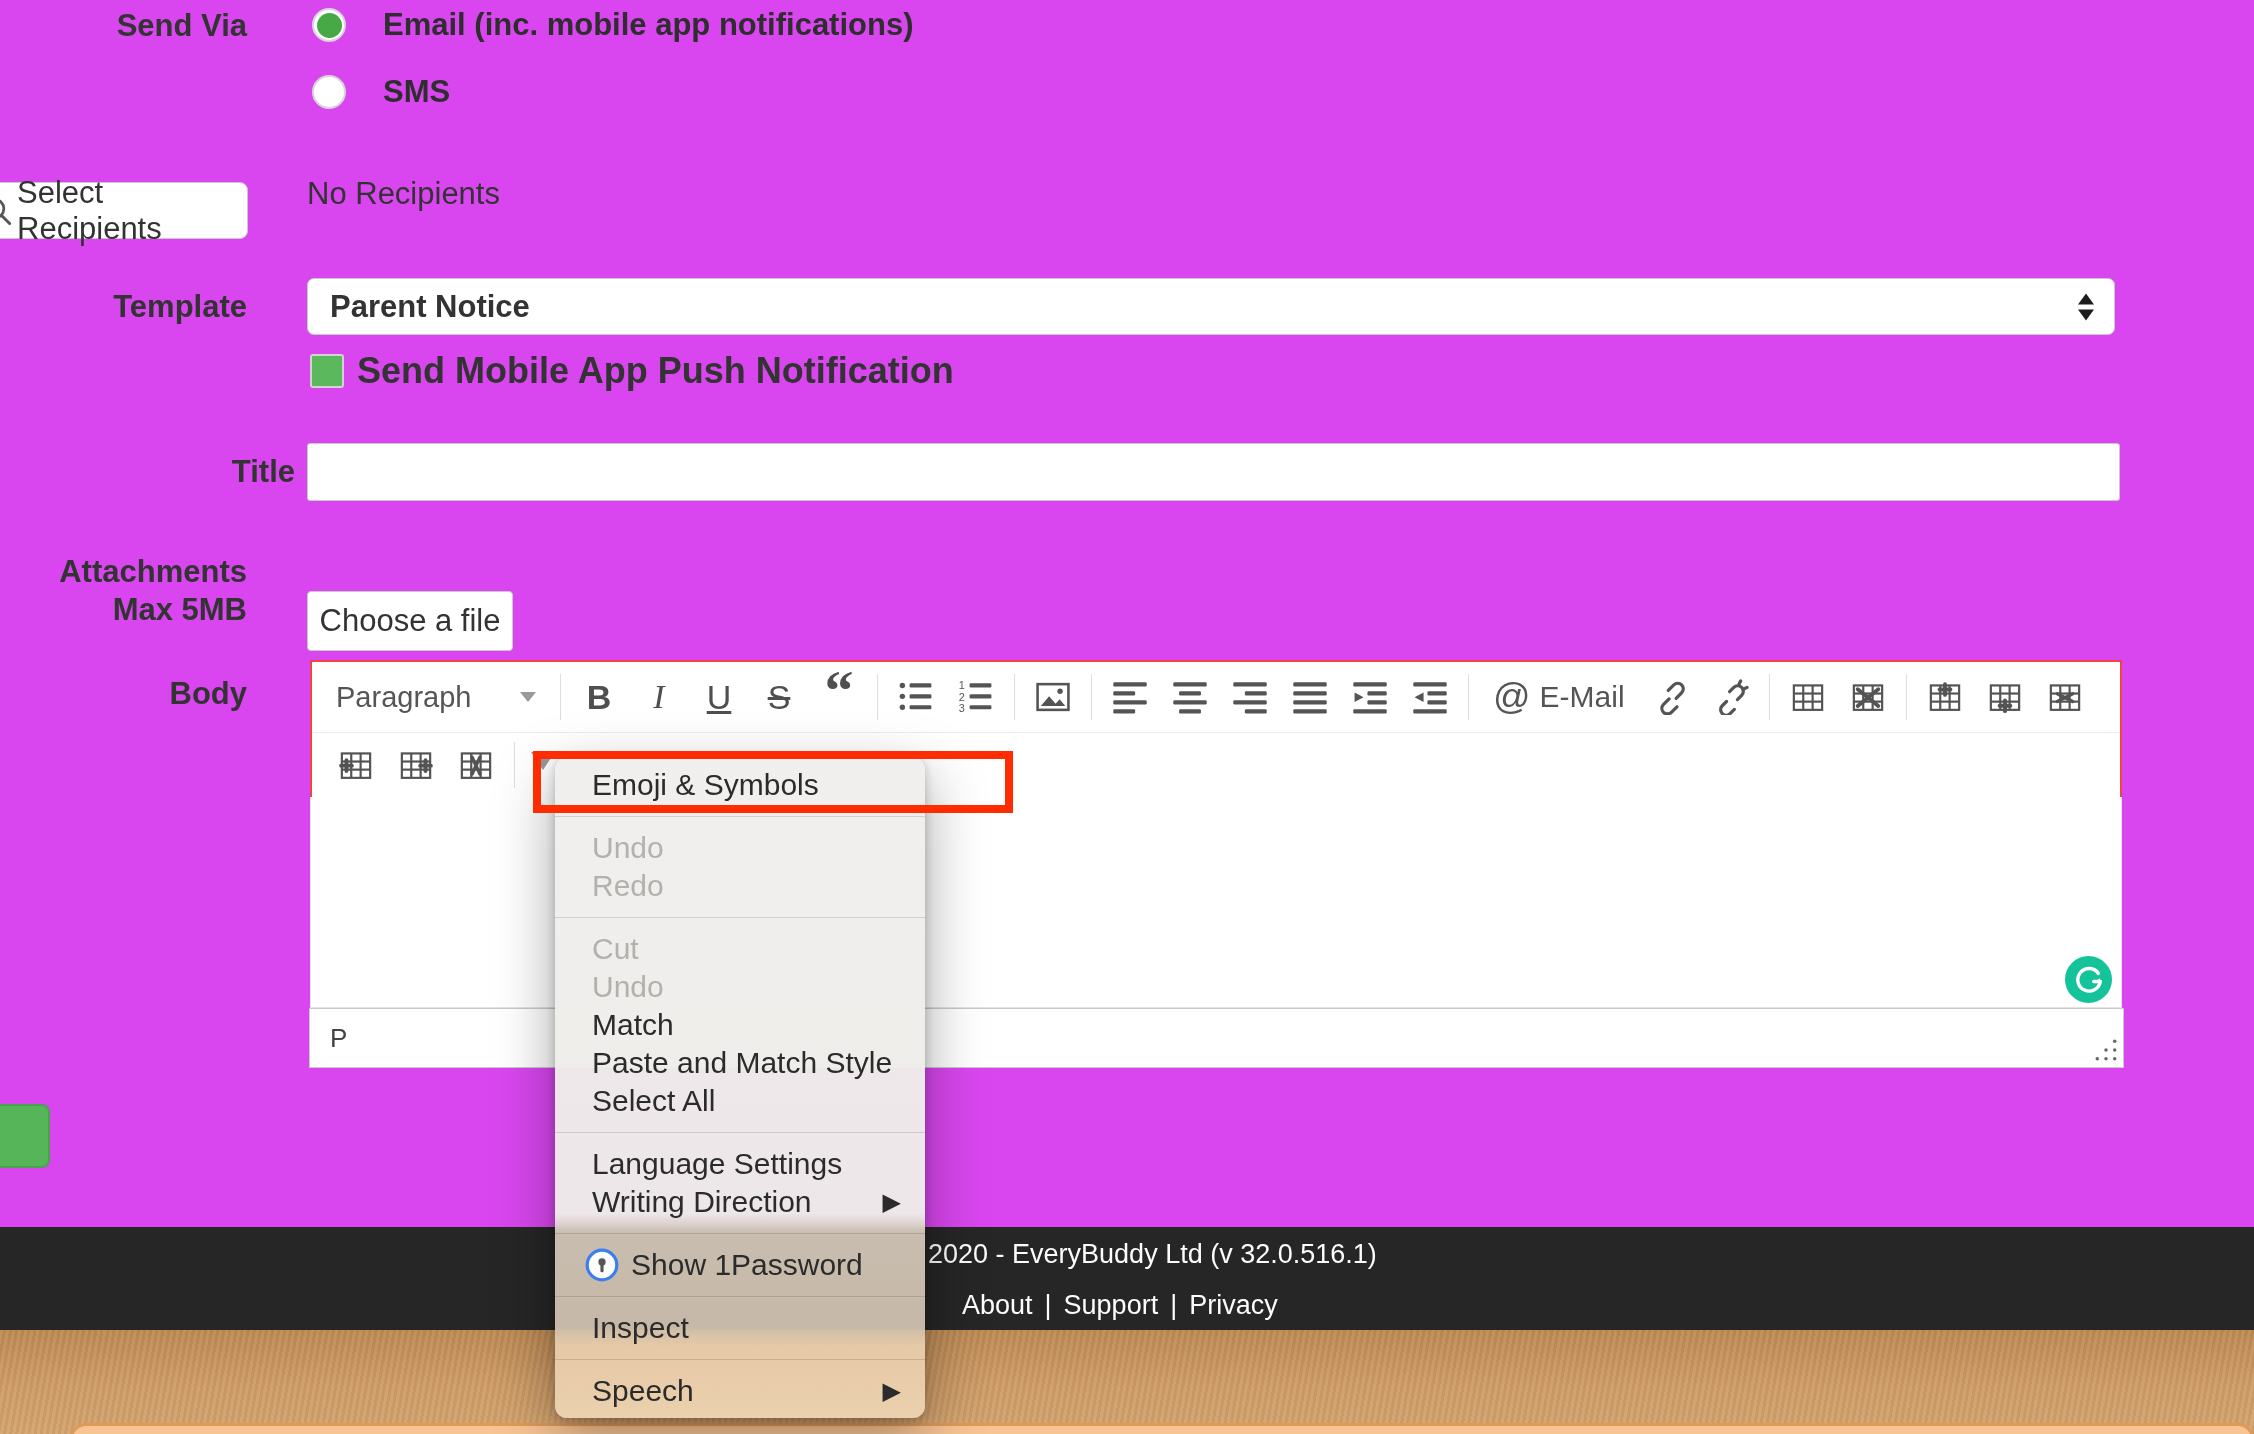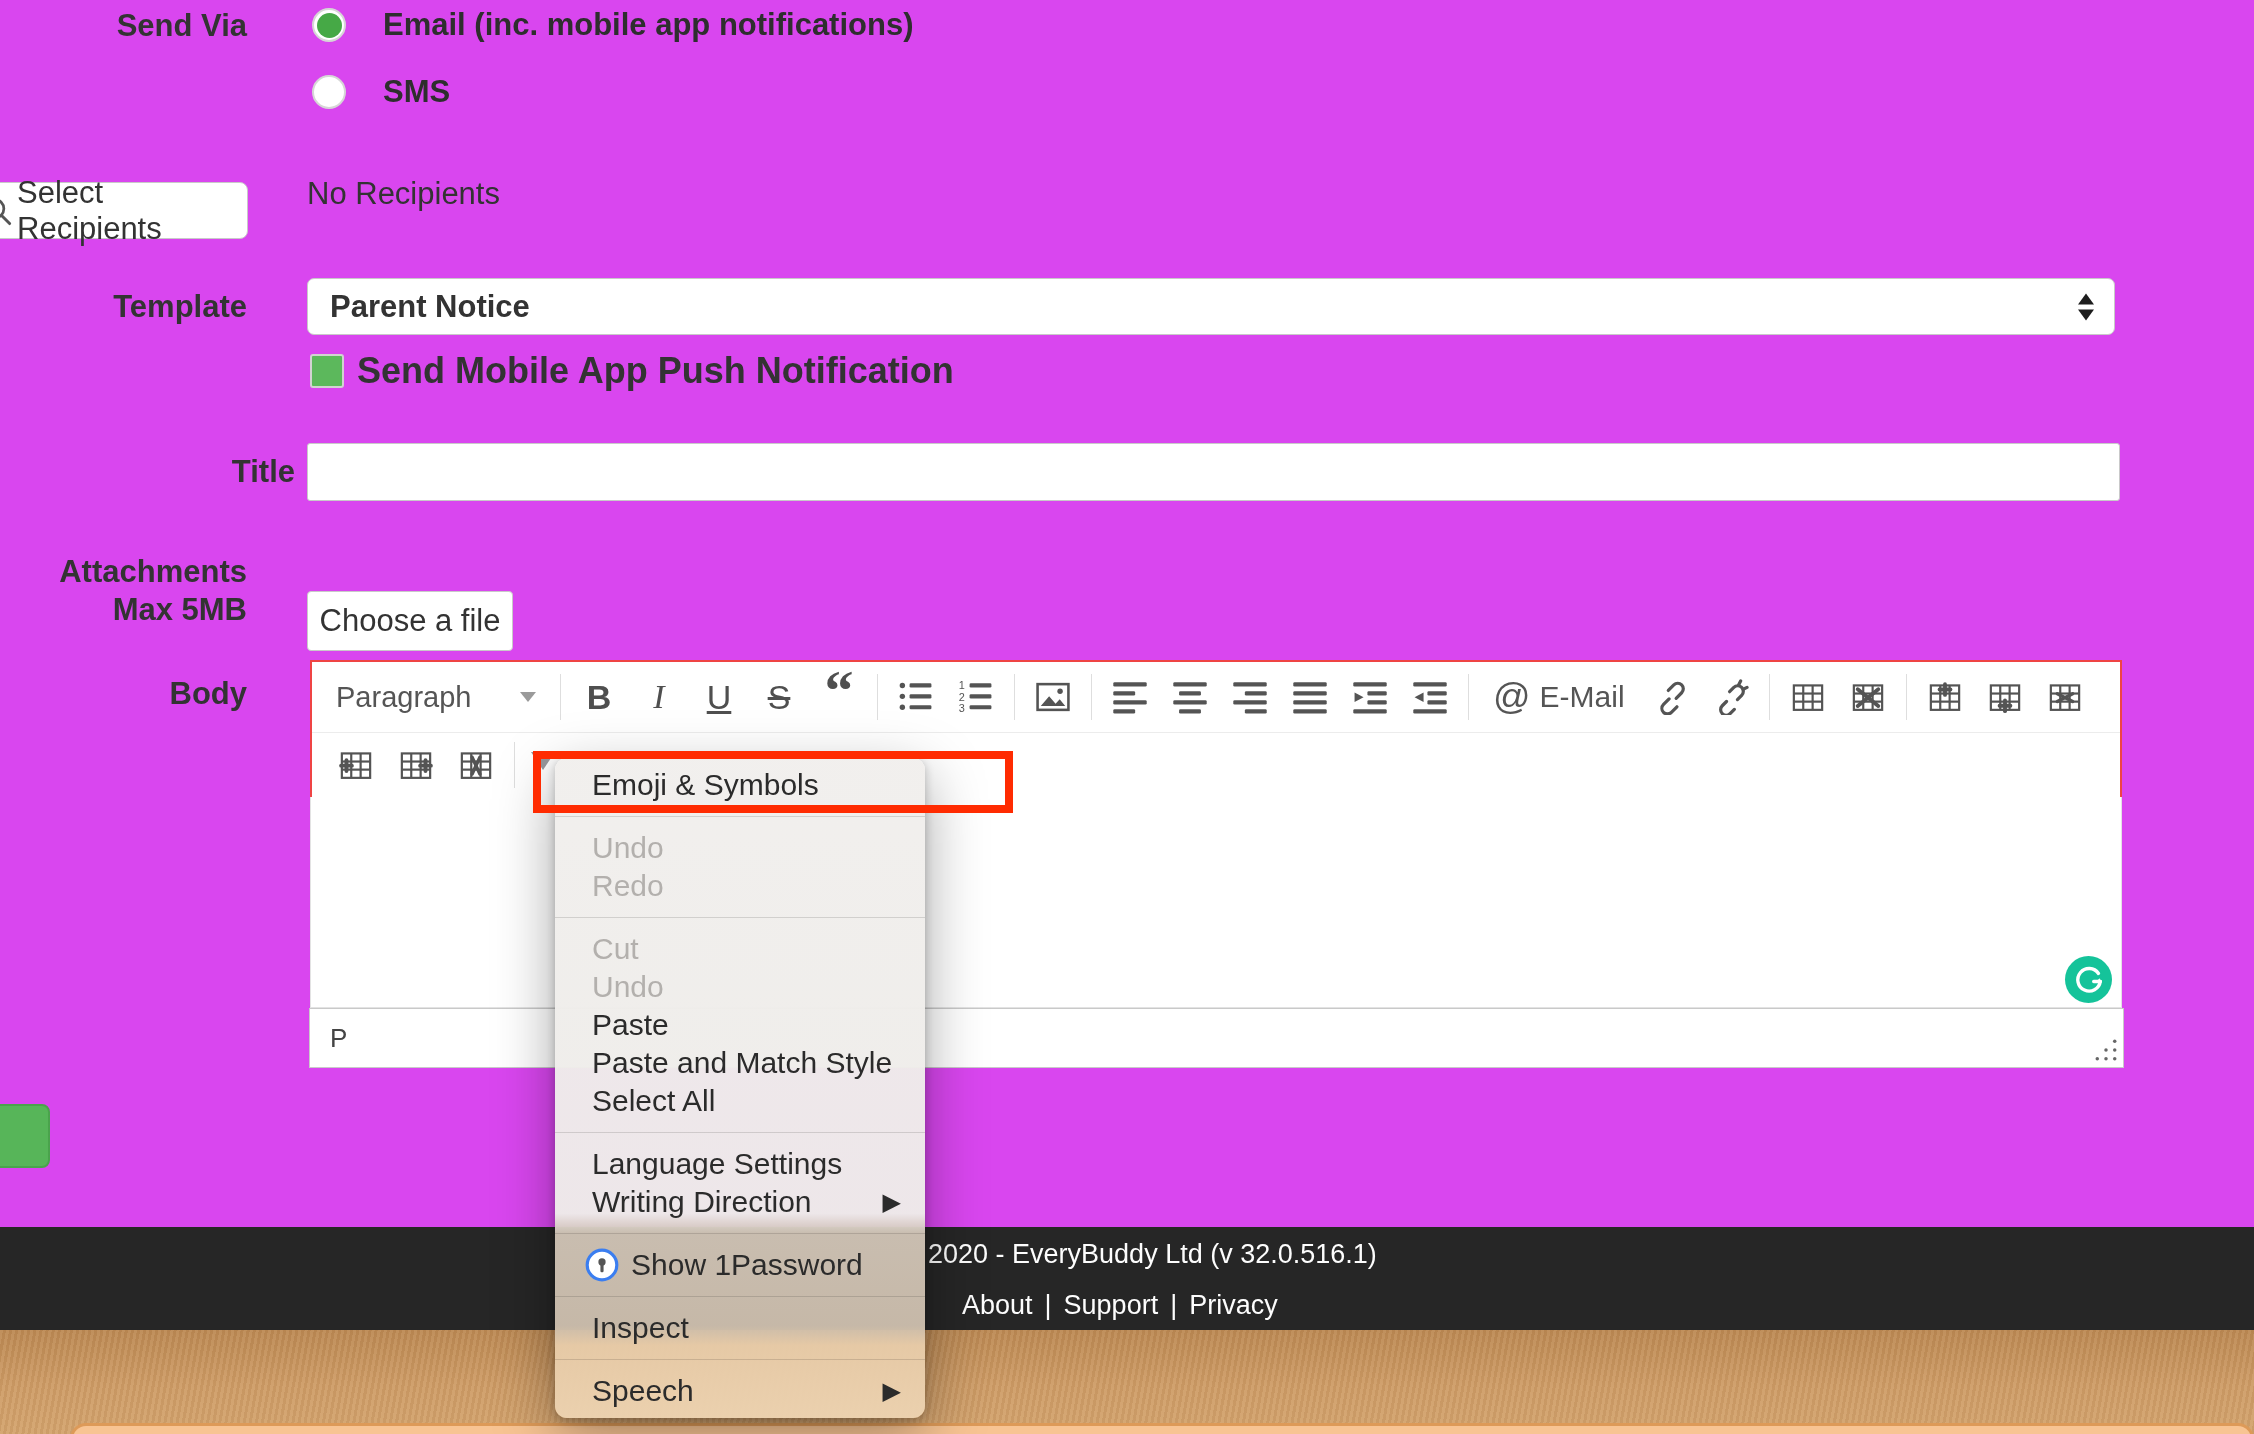--- a/index.html
+++ b/index.html
@@ -480,21 +480,21 @@
 
   <div class="caret-ghost"></div>
   <div class="cmenu" id="context-menu">
       <div class="mitem"><span>Emoji &amp; Symbols</span></div>
       <div class="msep"></div>
       <div class="mitem disabled"><span>Undo</span></div>
       <div class="mitem disabled"><span>Redo</span></div>
       <div class="msep"></div>
       <div class="mitem disabled"><span>Cut</span></div>
       <div class="mitem disabled"><span>Undo</span></div>
-      <div class="mitem"><span>Paste</span></div>
+      <div class="mitem"><span>Match</span></div>
       <div class="mitem"><span>Paste and Match Style</span></div>
       <div class="mitem"><span>Select All</span></div>
       <div class="msep"></div>
       <div class="mitem"><span>Language Settings</span></div>
       <div class="mitem"><span>Writing Direction</span><span class="marrow">▶</span></div>
       <div class="msep"></div>
       <div class="mitem icon-item">
         <span>
           <svg width="34" height="34" viewBox="0 0 28 28">
             <circle cx="14" cy="14" r="12.2" fill="#fff" stroke="#3b7ef0" stroke-width="2.6"></circle>

